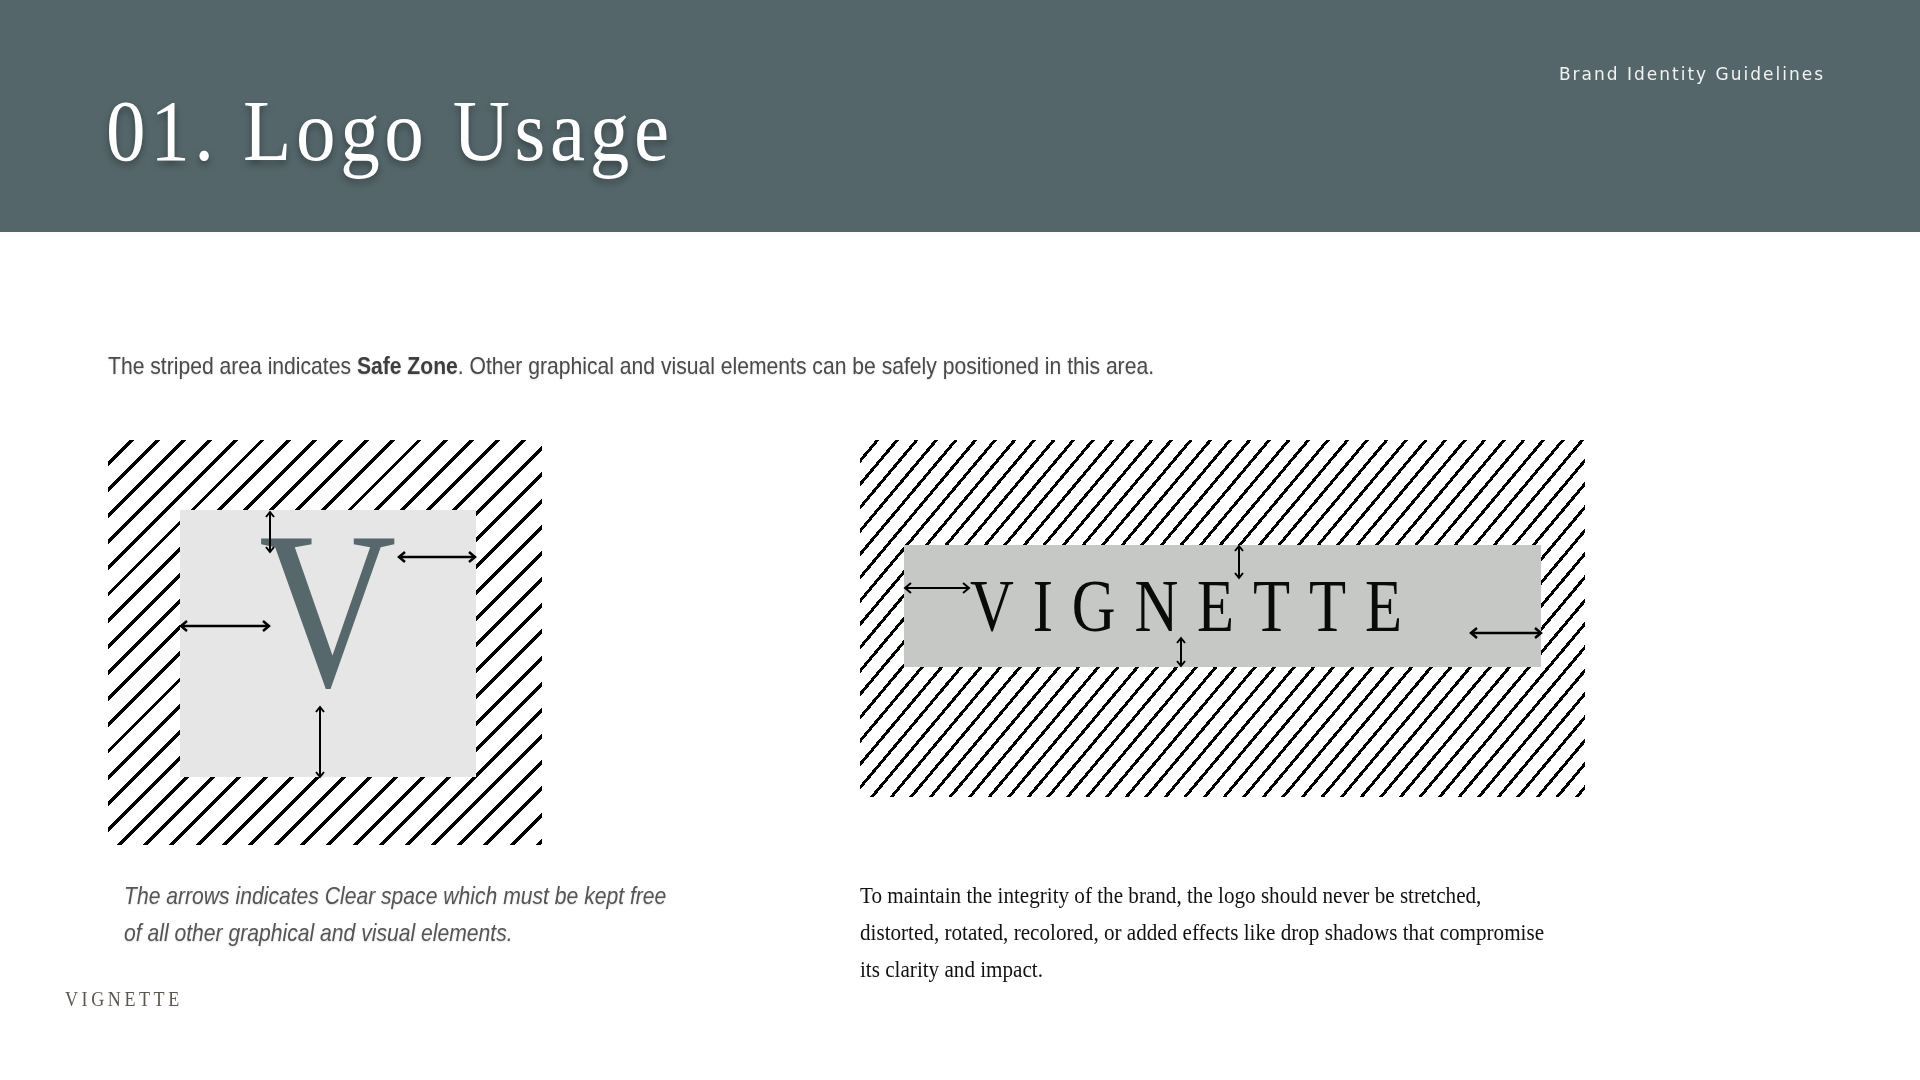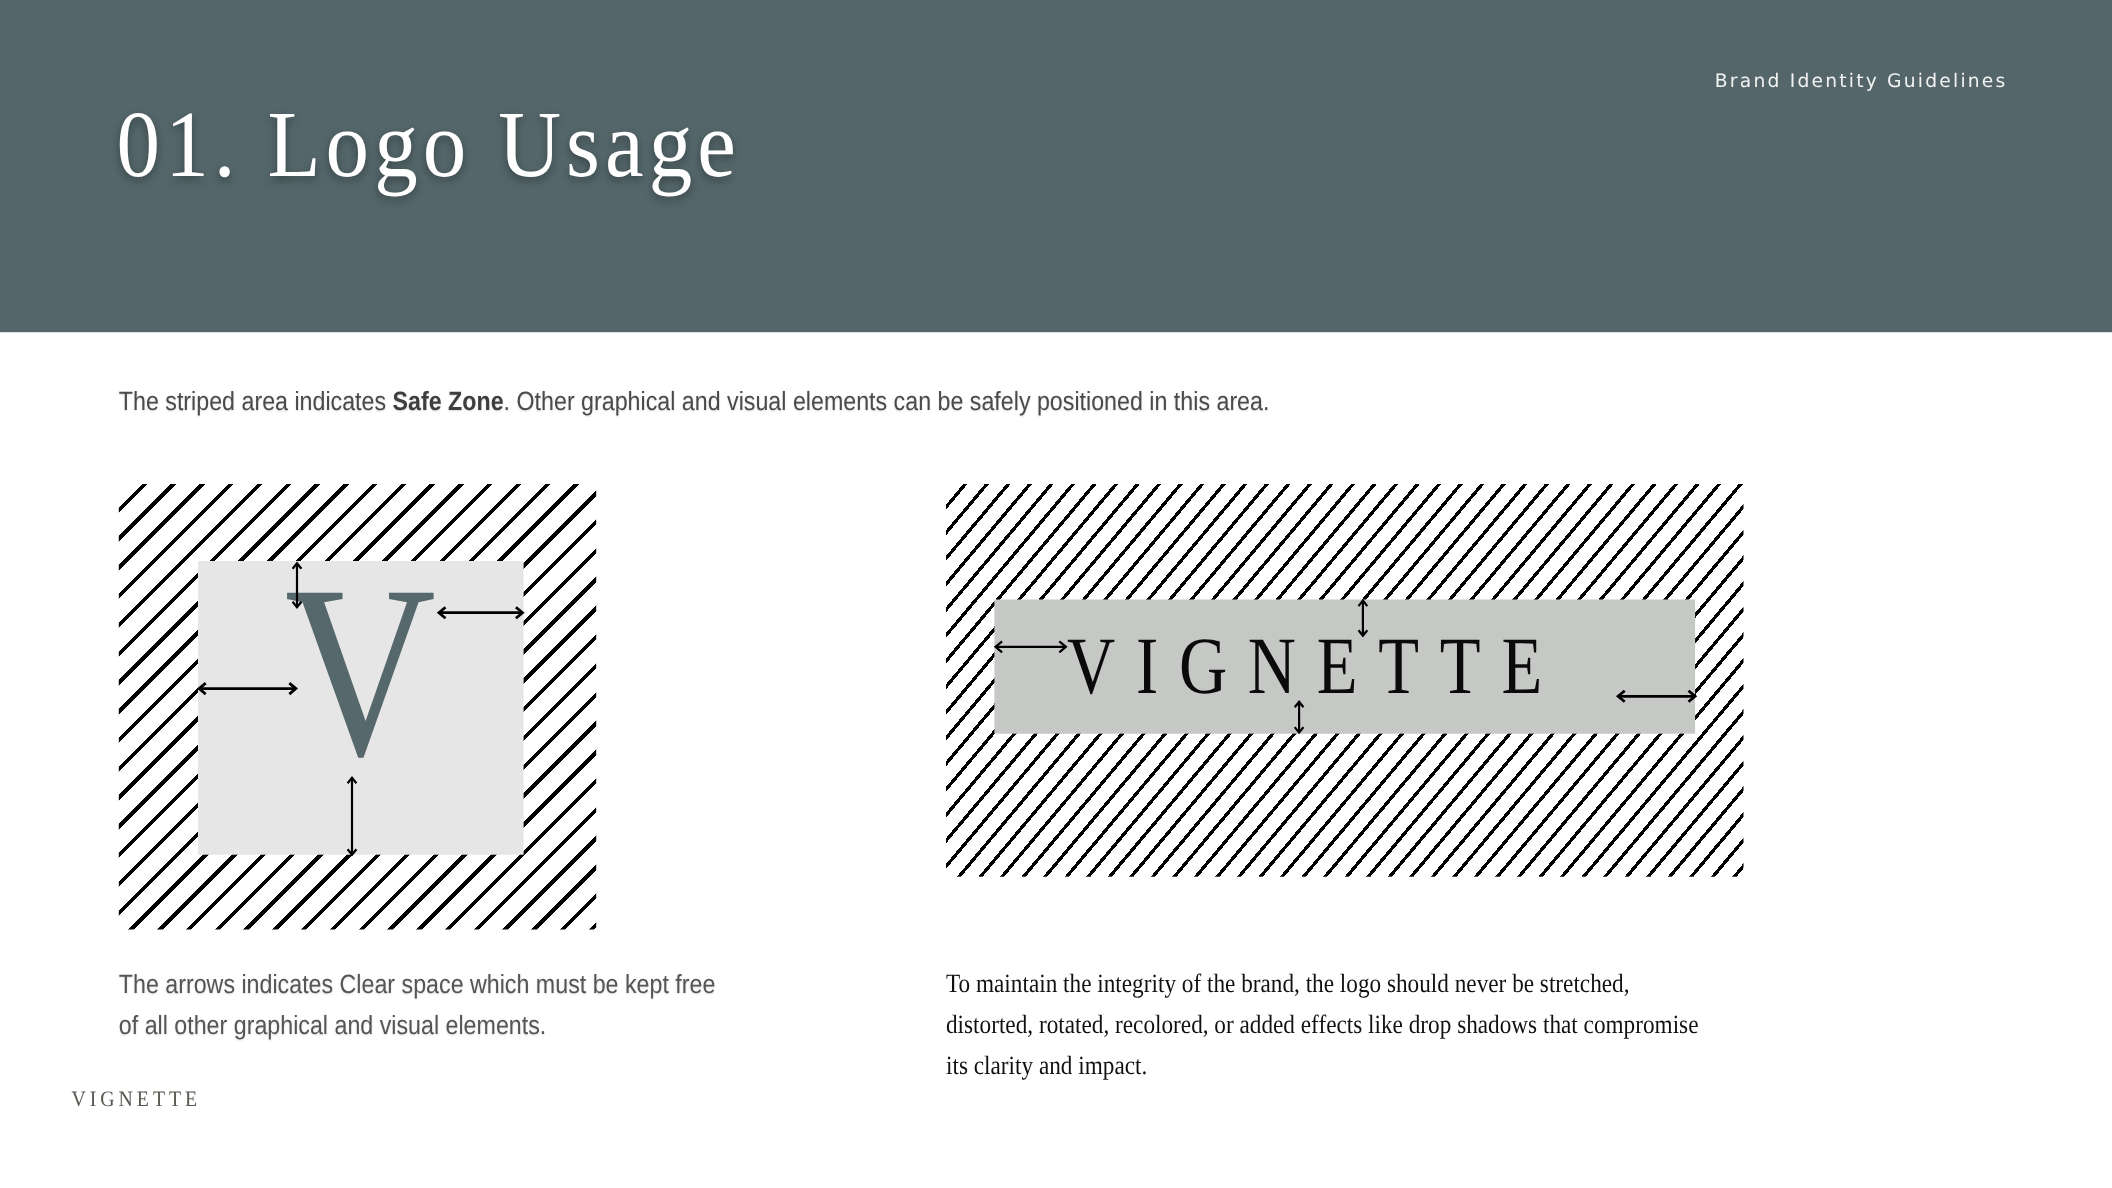--- a/index.html
+++ b/index.html
@@ -1,20 +1,20 @@
 <!DOCTYPE html>
 <html><head>
   <meta charset="utf-8">
   <style>
     * { margin: 0; padding: 0; box-sizing: border-box; }
     html, body { width: 1920px; height: 1080px; overflow: hidden; background: #ffffff; }
     body { position: relative; font-family: "Liberation Sans", sans-serif; }
 
     .header {
-      position: absolute; left: 0; top: 0; width: 1920px; height: 302px;
+      position: absolute; left: 0; top: 0; width: 1920px; height: 232px;
       background: #54666a;
     }
     .header-eyebrow {
       position: absolute; right: 95px; top: 64px;
       font-family: "DejaVu Sans", sans-serif; font-size: 17px; letter-spacing: 2px;
       color: #f2f2f2;
     }
     .page-title {
       position: absolute; left: 106px; top: 88px;
       font-family: "Liberation Serif", serif; font-size: 86px; font-weight: normal;
@@ -61,21 +61,21 @@
     }
 
     .arrow { position: absolute; }
     .arrow svg { display: block; overflow: visible; }
 
     .caption {
       position: absolute; font-family: "Liberation Sans", sans-serif; font-size: 24px;
       line-height: 37px;
     }
     .caption span { display: block; white-space: nowrap; transform: scaleX(0.88); transform-origin: left top; }
-    .caption.left { left: 108px; top: 877px; color: #555555; text-shadow: 0 1px 2px rgba(0,0,0,0.15); }
+    .caption.left { left: 124px; top: 877px; color: #555555; text-shadow: 0 1px 2px rgba(0,0,0,0.15); font-style: italic; }
     .caption.right { left: 860px; top: 877px; color: #111111; font-family: Liberation Serif, serif; }
 
     .footer-brand {
       position: absolute; left: 65px; top: 988px;
       font-family: "Liberation Serif", serif; font-size: 20px; letter-spacing: 4px;
       color: #5a5650; transform: scaleX(0.9); transform-origin: left top;
       white-space: nowrap;
     }
   </style>
 </head>

